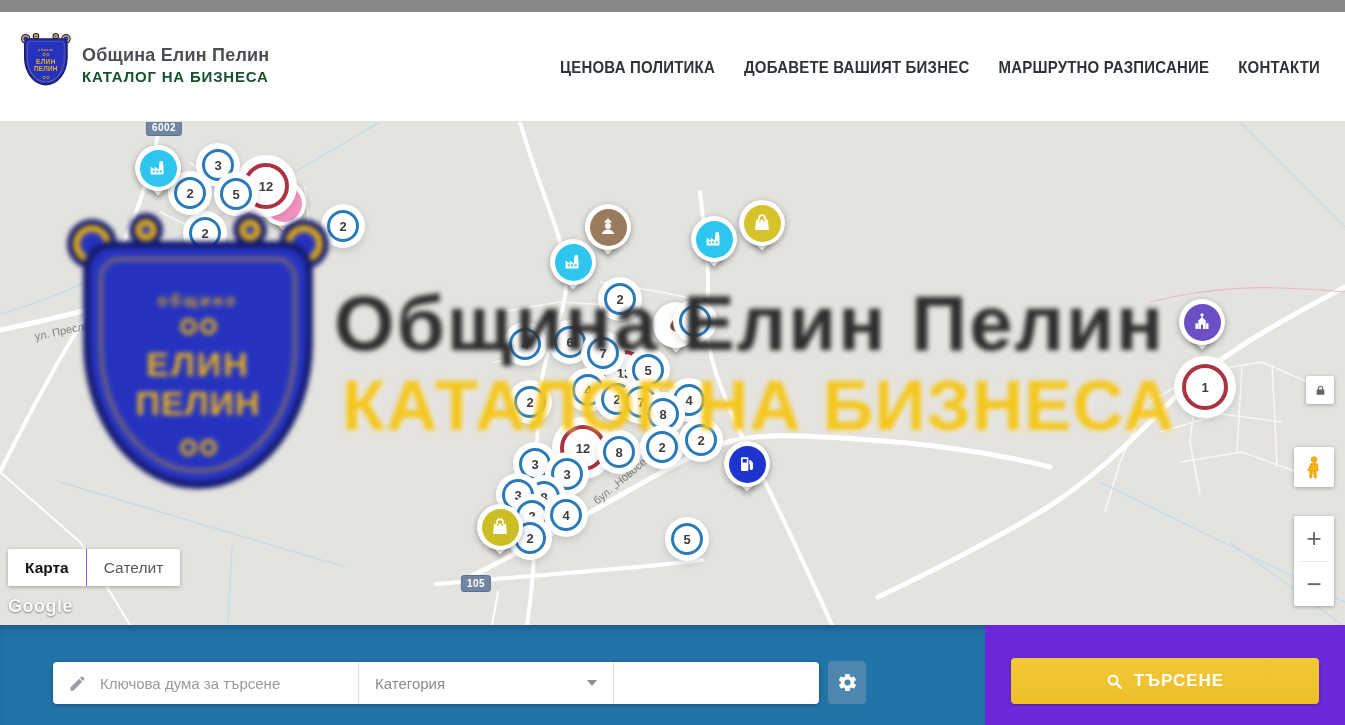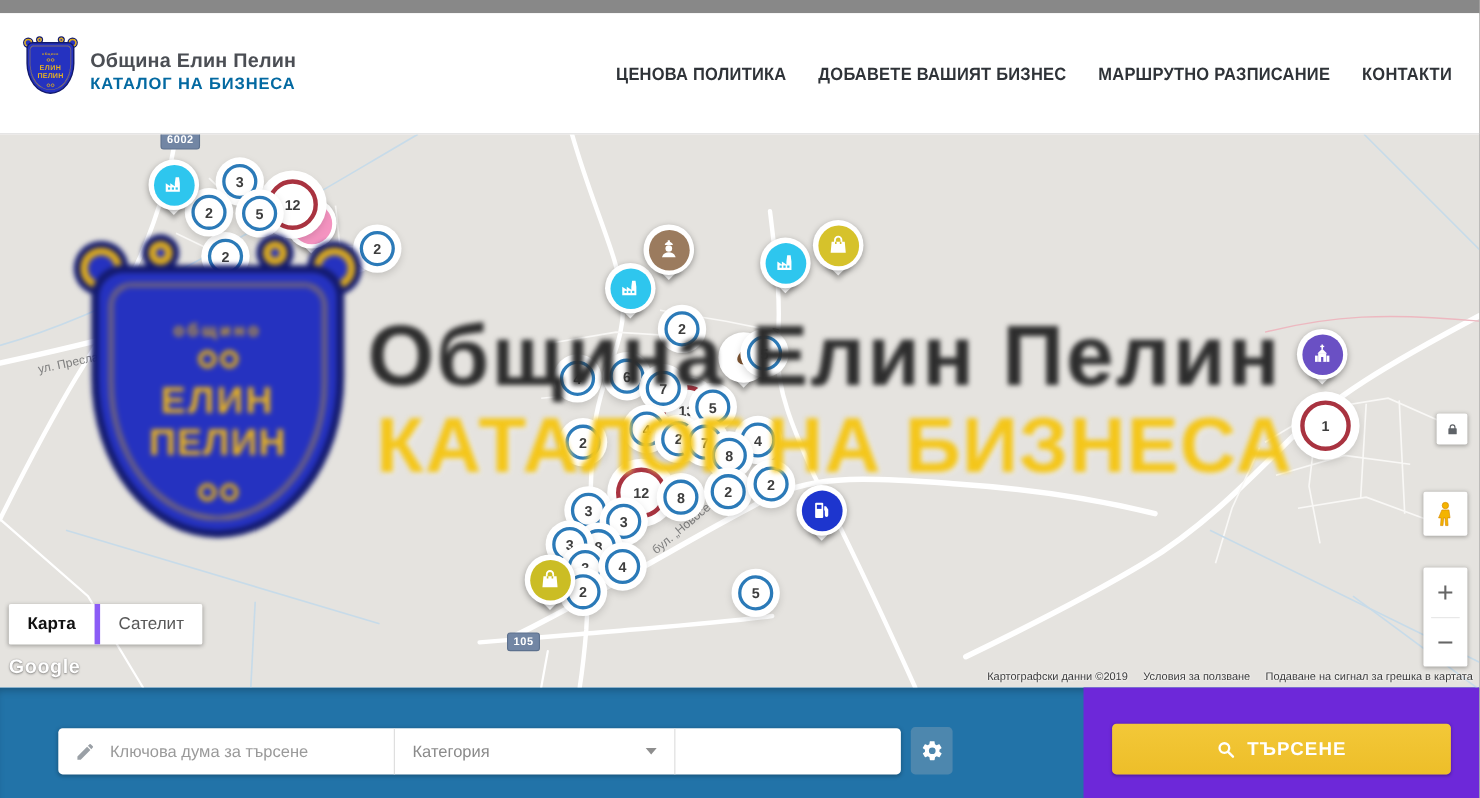--- a/index.html
+++ b/index.html
@@ -4,21 +4,21 @@
 <style>
   html,body{margin:0;padding:0;background:#888;}
   *{box-sizing:border-box;font-family:"Liberation Sans",sans-serif;}
   .page{position:relative;width:1345px;height:725px;background:#fff;overflow:hidden;margin:12px auto;}
 
   
   header{position:relative;height:110px;background:#fff;border-bottom:1px solid #e3e3e3;z-index:40;}
   .brand{position:absolute;left:24px;top:24px;display:flex;align-items:center;cursor:pointer;}
   .brand-text{margin-left:12px;}
   .brand-title{font-size:18px;font-weight:700;color:#4b4e54;letter-spacing:.2px;}
-  .brand-subtitle{font-size:15px;font-weight:700;color:#0369a1;letter-spacing:.8px;margin-top:2px;}
+  .brand-subtitle{font-size:15px;font-weight:700;color:#14532d;letter-spacing:.8px;margin-top:2px;}
   nav{position:absolute;right:25px;top:0;height:110px;display:flex;align-items:center;gap:29px;}
   .nav-item{font-size:15px;font-weight:700;color:#2f3338;letter-spacing:.2px;text-decoration:none;cursor:pointer;transform:scaleY(1.08);}
 
   
   .crest-box{position:relative;width:230px;height:260px;}
   .crest-box .shield{position:absolute;left:0;right:0;top:12px;bottom:0;background:#2532c0;border:7px solid #131a6e;
     border-radius:30px 30px 118px 118px / 30px 30px 150px 150px;display:flex;flex-direction:column;align-items:center;}
   .crest-box .inner-border{position:absolute;inset:9px;border:4px double #d9a91f;border-radius:22px 22px 104px 104px / 22px 22px 132px 132px;pointer-events:none;}
   .curl{position:absolute;border:7px solid #d9a91f;border-radius:50%;background:#2532c0;box-shadow:0 0 0 6px #131a6e;}
   .curl.c1{left:-10px;top:-4px;width:38px;height:38px;}
@@ -61,21 +61,21 @@
   .watermark{position:absolute;inset:0;z-index:10;pointer-events:none;filter:blur(2.6px);}
   .wm-crest{position:absolute;left:83px;top:107px;}
   .wm-title{position:absolute;left:334px;top:156px;font-size:78px;font-weight:700;color:#2d2d2d;letter-spacing:2px;white-space:nowrap;}
   .wm-subtitle{position:absolute;left:342px;top:243px;font-size:71px;font-weight:700;color:#f4c61a;letter-spacing:1px;white-space:nowrap;
     text-shadow:2px 2px 5px rgba(255,255,255,.35);}
 
   
   .maptype{position:absolute;left:8px;top:427px;z-index:20;display:flex;box-shadow:0 1px 4px rgba(0,0,0,.3);border-radius:2px;overflow:hidden;}
   .maptype button{border:0;background:#fff;height:37px;padding:0 17px;font-size:15.5px;cursor:pointer;}
   .maptype .mt-map{font-weight:700;color:#111;}
-  .maptype .mt-sat{color:#585858;border-left:5px solid #8b5cf6;}
+  .maptype .mt-sat{color:#585858;border-left:1px solid #8b5cf6;}
   .google-logo{position:absolute;left:8px;top:474px;z-index:20;font-size:18px;font-weight:700;color:#fff;letter-spacing:.5px;cursor:pointer;
     text-shadow:0 1px 2px rgba(0,0,0,.4),0 0 1px rgba(0,0,0,.35);}
   .attribution{position:absolute;right:6px;bottom:4px;z-index:20;display:flex;gap:14px;font-size:10px;color:#3a3a3a;
     text-shadow:0 0 2px rgba(255,255,255,.95),0 0 2px rgba(255,255,255,.95);}
   .attribution span{cursor:default;}
   .attribution .attr-link{cursor:pointer;}
   .ctrl{position:absolute;z-index:20;background:#fff;border:0;box-shadow:0 1px 4px rgba(0,0,0,.3);border-radius:2px;cursor:pointer;
     display:flex;align-items:center;justify-content:center;}
   .lock-btn{left:1306px;top:254px;width:28px;height:28px;}
   .pegman-btn{left:1294px;top:325px;width:40px;height:40px;}
@@ -380,25 +380,20 @@
       </div>
       <div class="wm-title">Община Елин Пелин</div>
       <div class="wm-subtitle">КАТАЛОГ НА БИЗНЕСА</div>
     </div>
 
     <div class="maptype">
       <button class="mt-map">Карта</button>
       <button class="mt-sat">Сателит</button>
     </div>
     <div class="google-logo">Google</div>
-    <div class="attribution">
-      <span>Картографски данни ©2019</span>
-      <span class="attr-link">Условия за ползване</span>
-      <span class="attr-link">Подаване на сигнал за грешка в картата</span>
-    </div>
 
     <button class="ctrl lock-btn">
       <svg viewBox="0 0 24 24" width="13" height="13">
         <path fill="#5f6368" d="M7 10V8a5 5 0 0 1 10 0v2h1a1 1 0 0 1 1 1v8a1 1 0 0 1-1 1H6a1 1 0 0 1-1-1v-8a1 1 0 0 1 1-1zm2 0h6V8a3 3 0 0 0-6 0z"></path>
       </svg>
     </button>
     <button class="ctrl pegman-btn">
       <svg viewBox="0 0 24 24" width="24" height="24">
         <g fill="#f4b400" stroke="#d88a00" stroke-width="0.6">
           <circle cx="12" cy="4.6" r="2.9"></circle>

